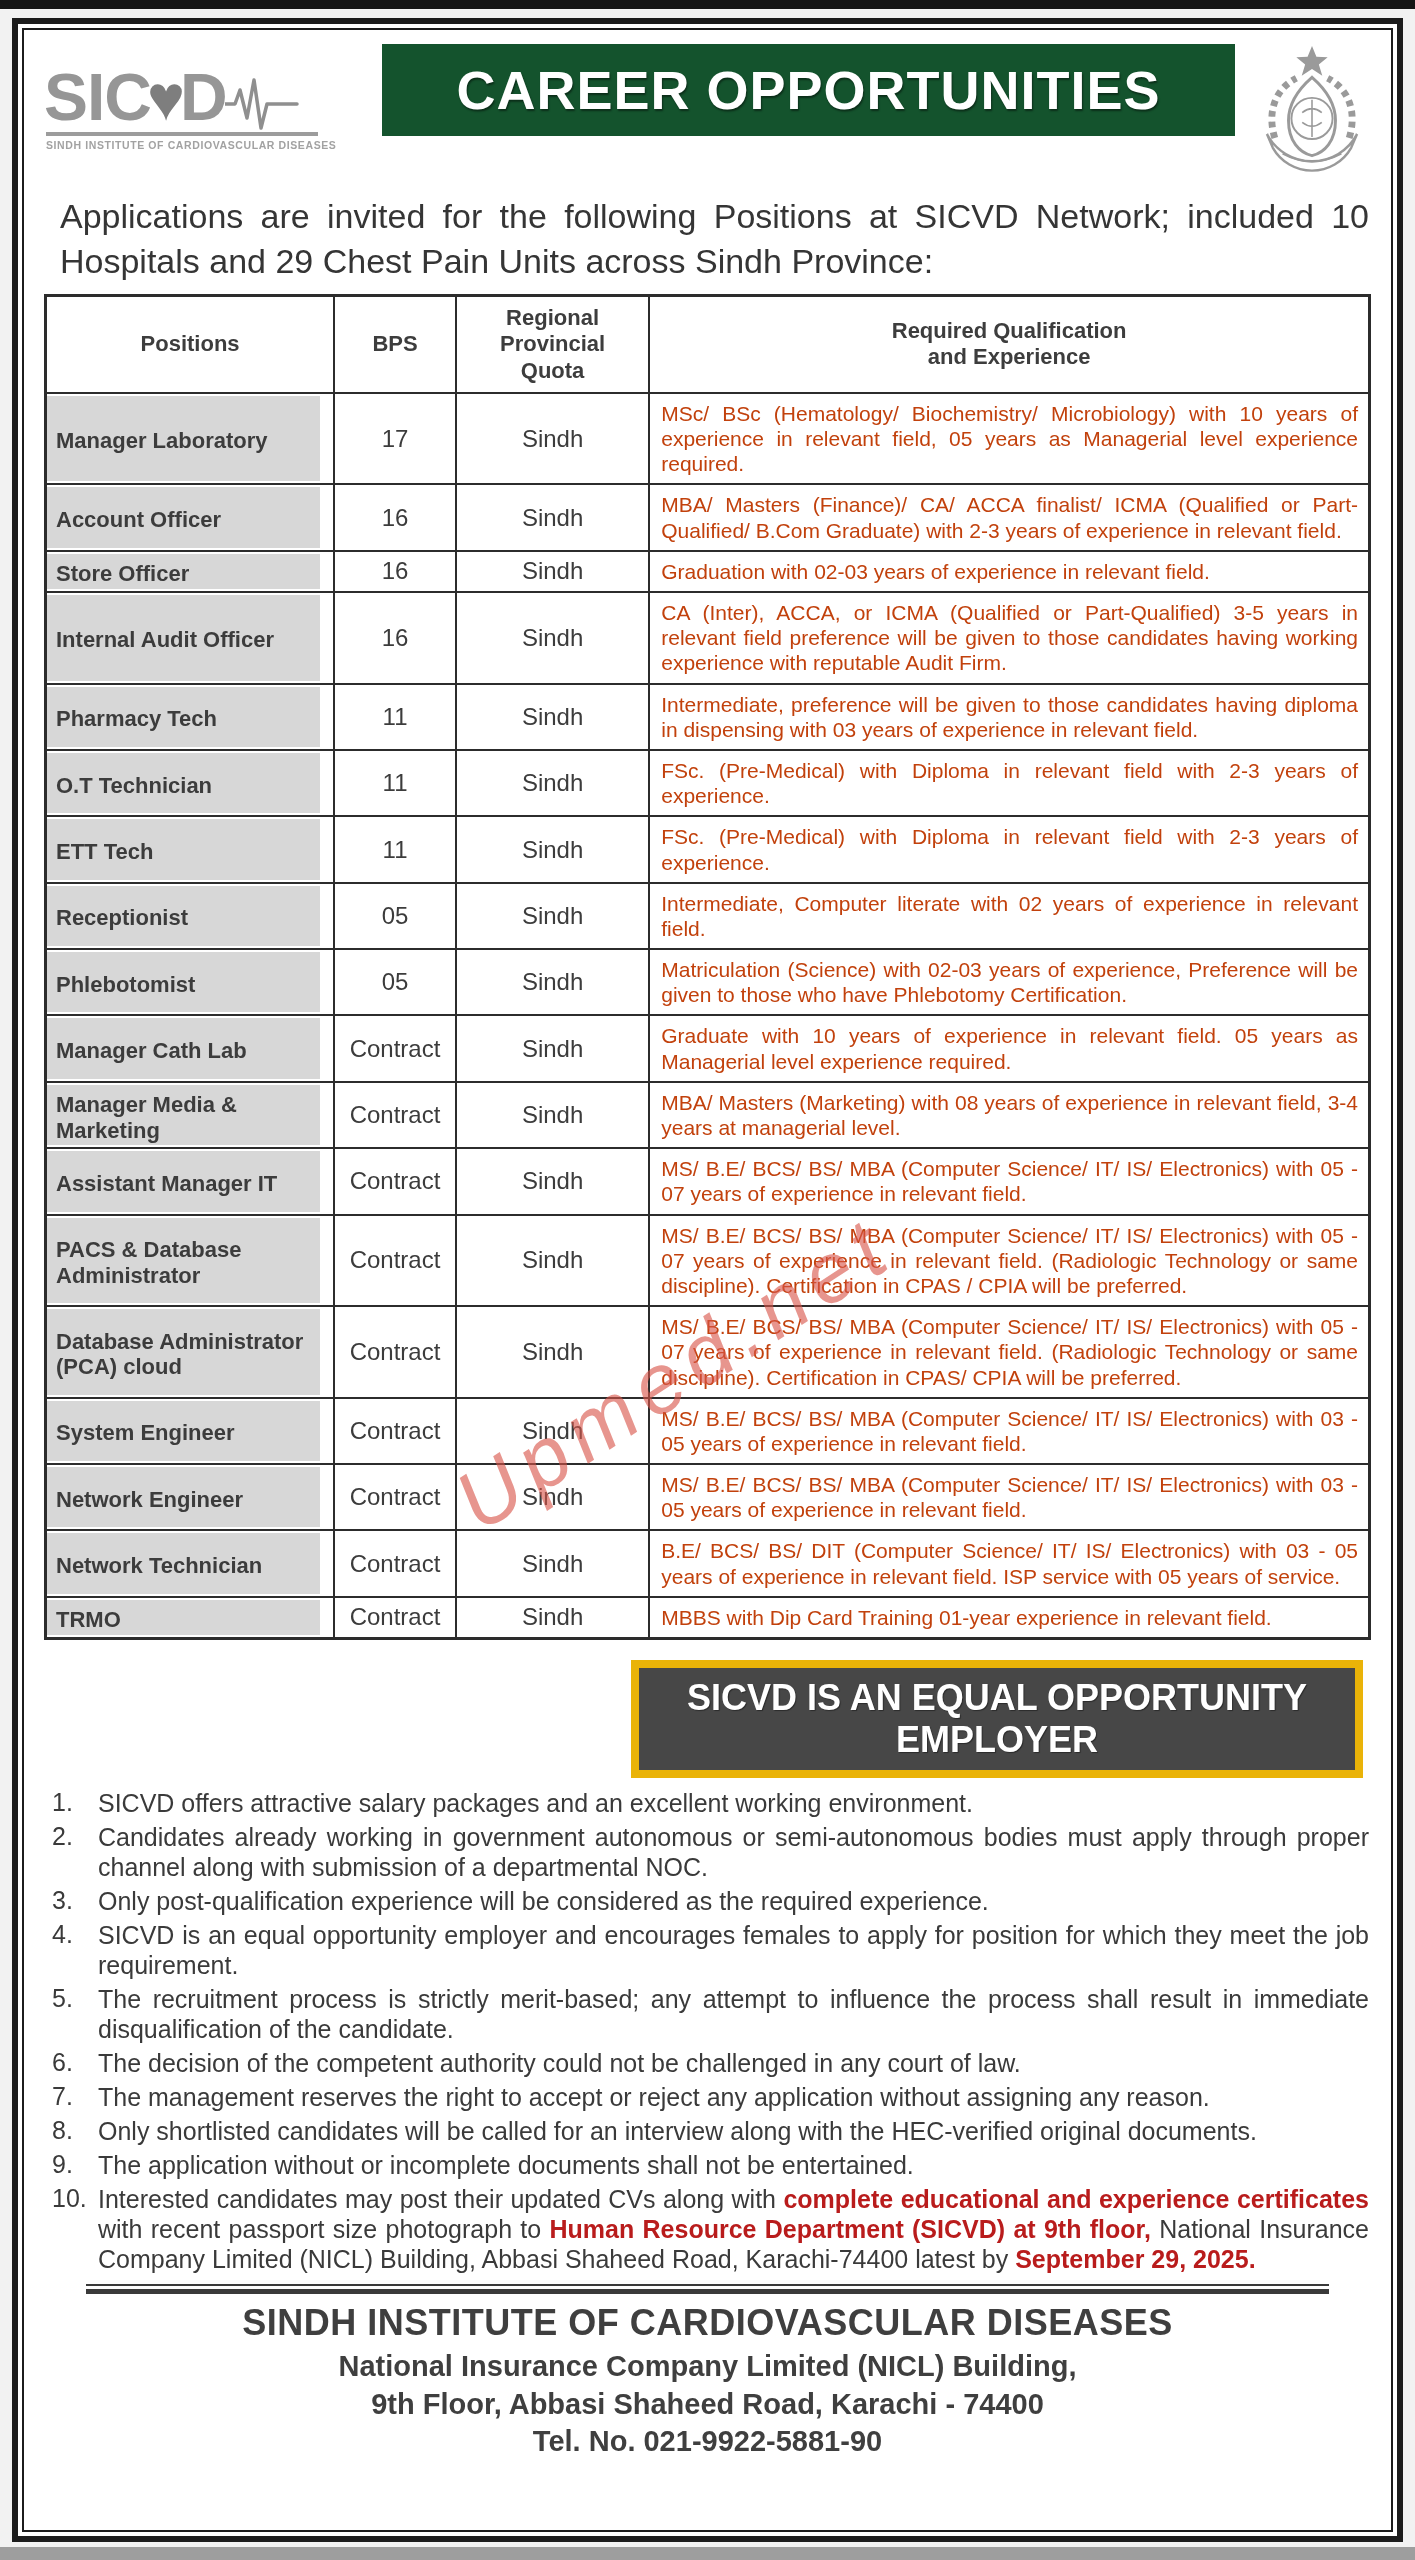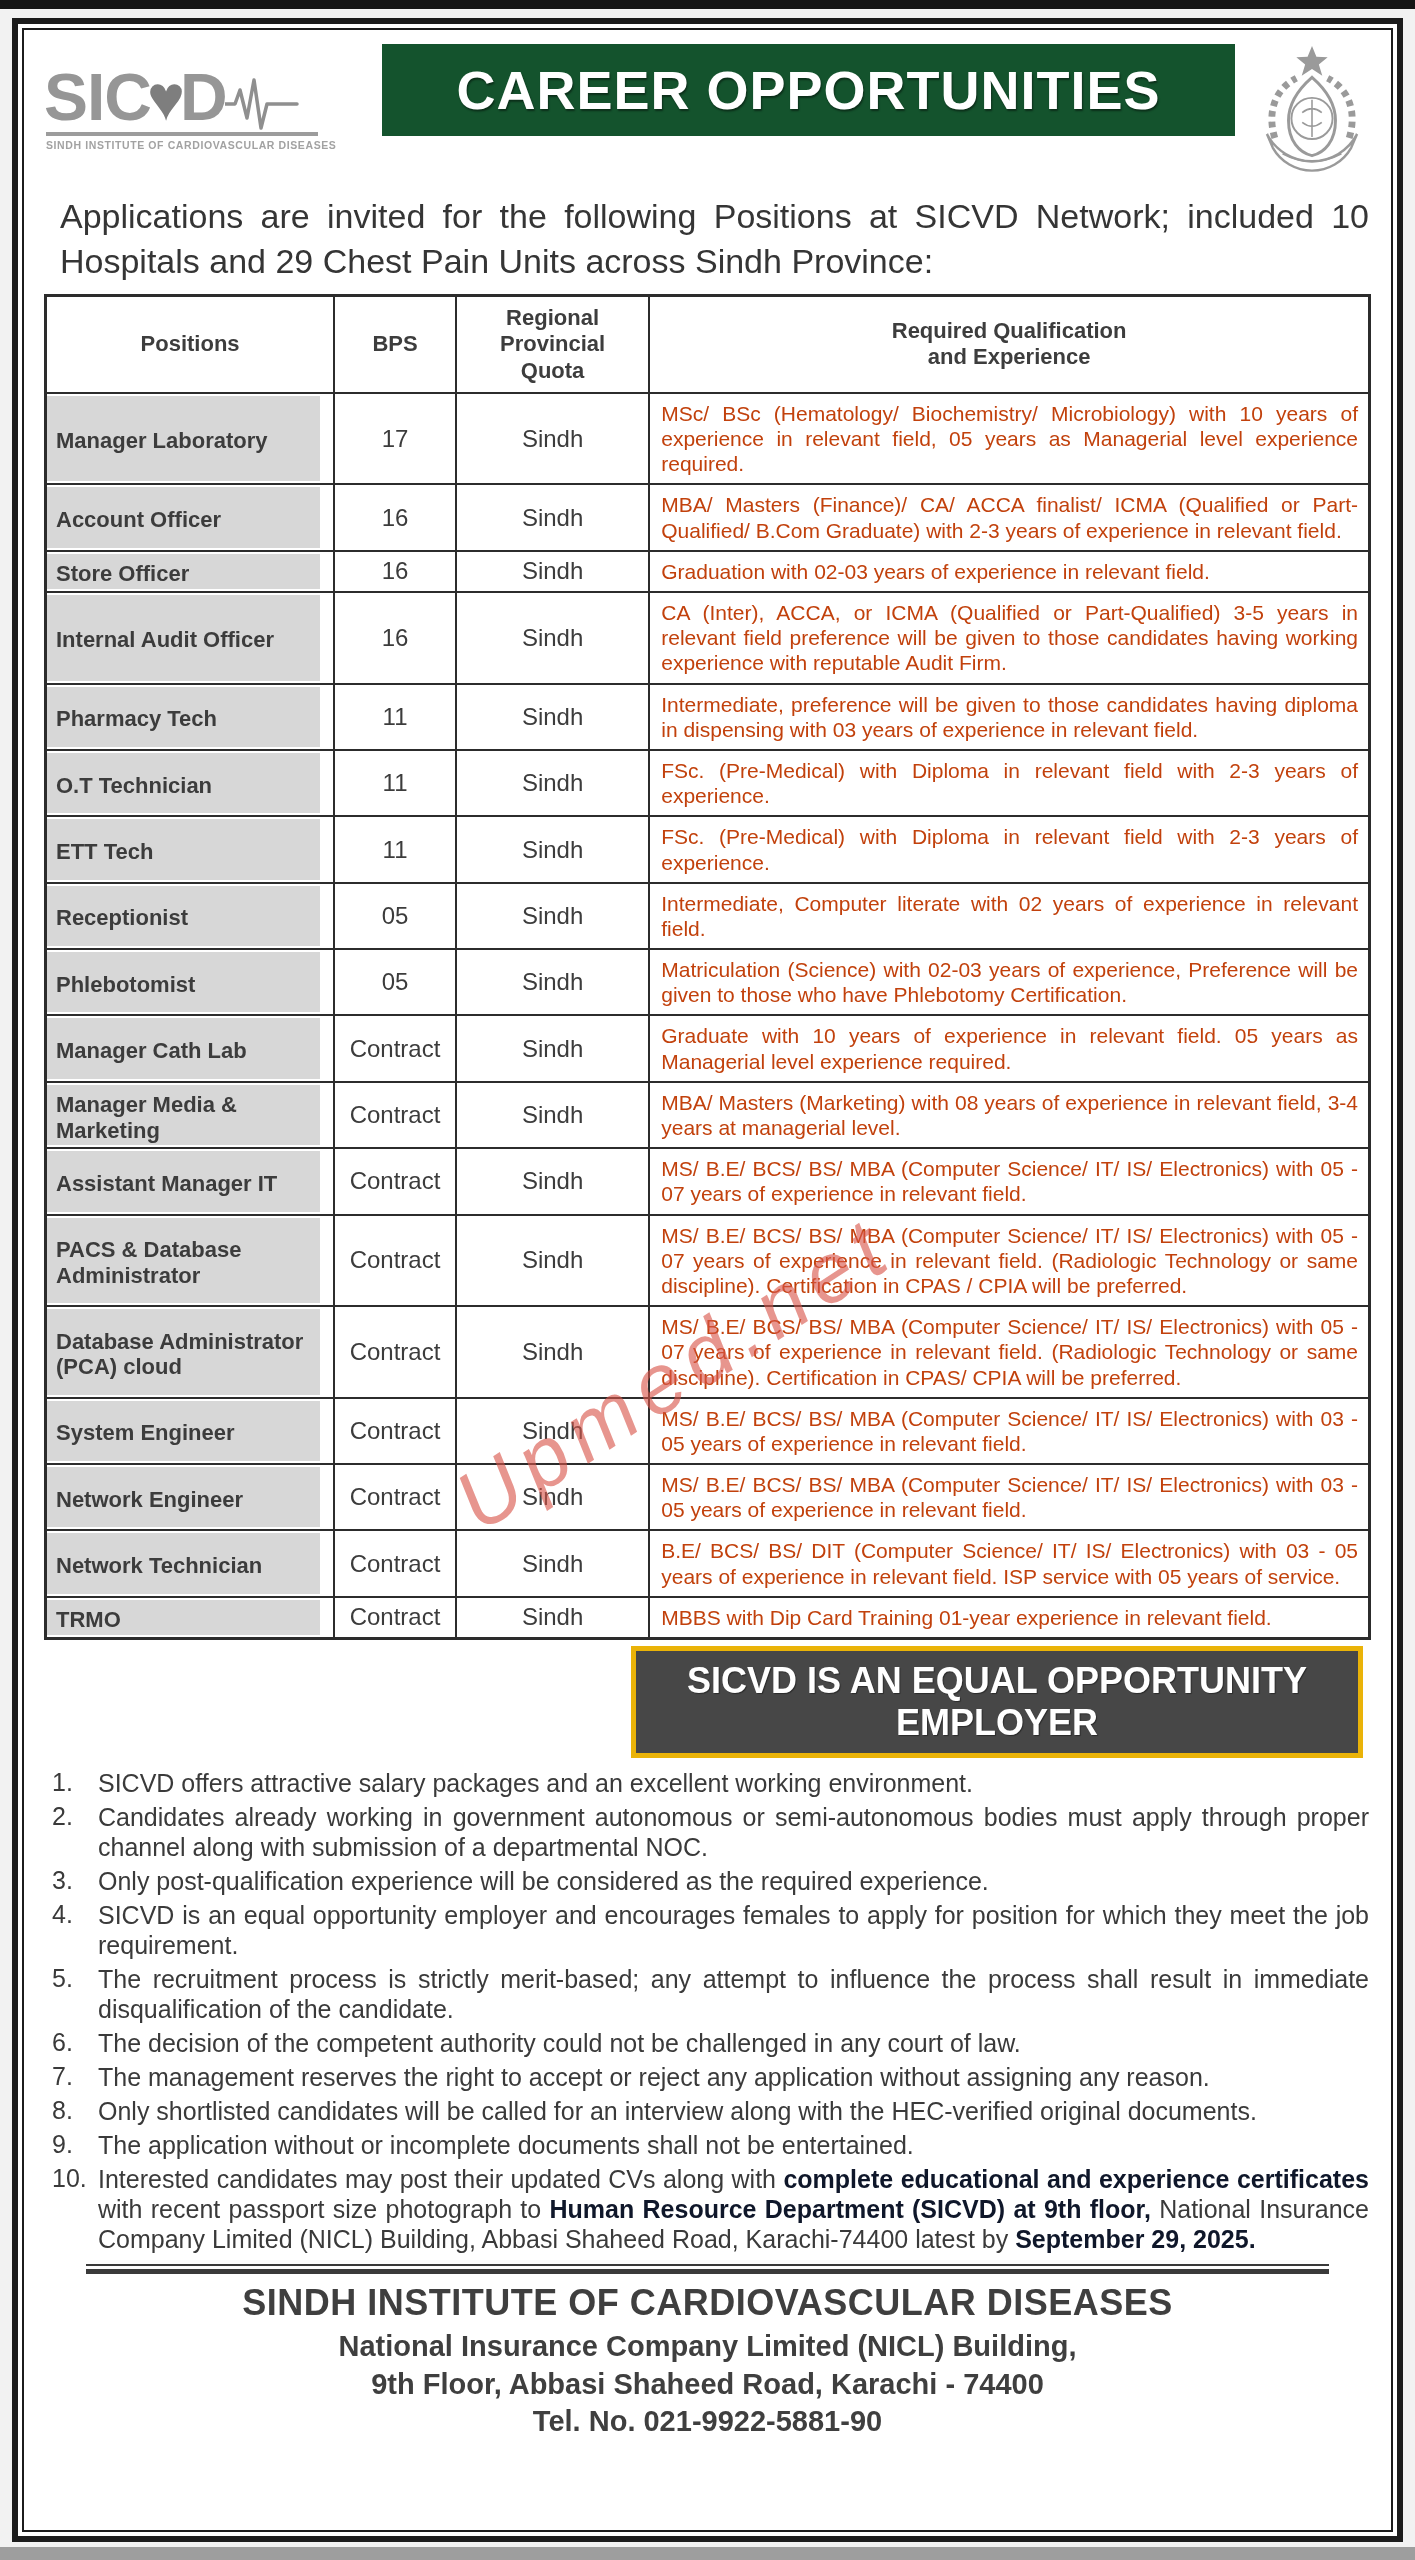--- a/index.html
+++ b/index.html
@@ -81,37 +81,37 @@
     box-shadow: inset -13px 0 0 #ffffff, inset 0 2px 0 #ffffff, inset 0 -2px 0 #ffffff;
   }
   td.bps, td.quota { font-size: 24px; text-align: center; color: #3c3c3c; padding: 0 2px; }
   td.qual {
     font-size: 21px; text-align: justify; color: #c2410c;
     padding: 7px 10px 7px 11px; line-height: 1.2;
   }
 
   
   .equal-banner {
-    margin: 6px 8px 10px auto;
+    margin: 20px 8px 10px auto;
     width: 732px;
     background: #474747;
-    border: 5px solid #eab308;
+    border: 8px solid #eab308;
     color: #fff;
     font-size: 36px; font-weight: bold;
     text-align: center;
     padding: 9px 4px;
     text-shadow: 1px 1px 1px rgba(0,0,0,.4);
   }
 
   
   .notes { margin: 2px 2px 0 2px; }
   .note { display: grid; grid-template-columns: 52px 1fr; margin-bottom: 4px; }
   .note-num { font-size: 25px; color: #3a3a3a; padding-left: 6px; }
   .note-text { font-size: 25px; line-height: 1.2; text-align: justify; color: #3a3a3a; }
-  .note-text b { color: #0f172a; }
+  .note-text b { color: #b91c1c; }
 
   
   .divider { margin: 10px 42px 8px 42px; }
   .divider .thin { height: 2px; background: #3a3a3a; margin-bottom: 3px; }
   .divider .thick { height: 5px; background: #3a3a3a; }
   .footer { text-align: center; color: #3f3f3f; }
   .footer .org { font-size: 36px; font-weight: bold; letter-spacing: 0.5px; margin-bottom: 4px; }
   .footer .addr { font-size: 29px; font-weight: bold; line-height: 1.3; }
 
   

